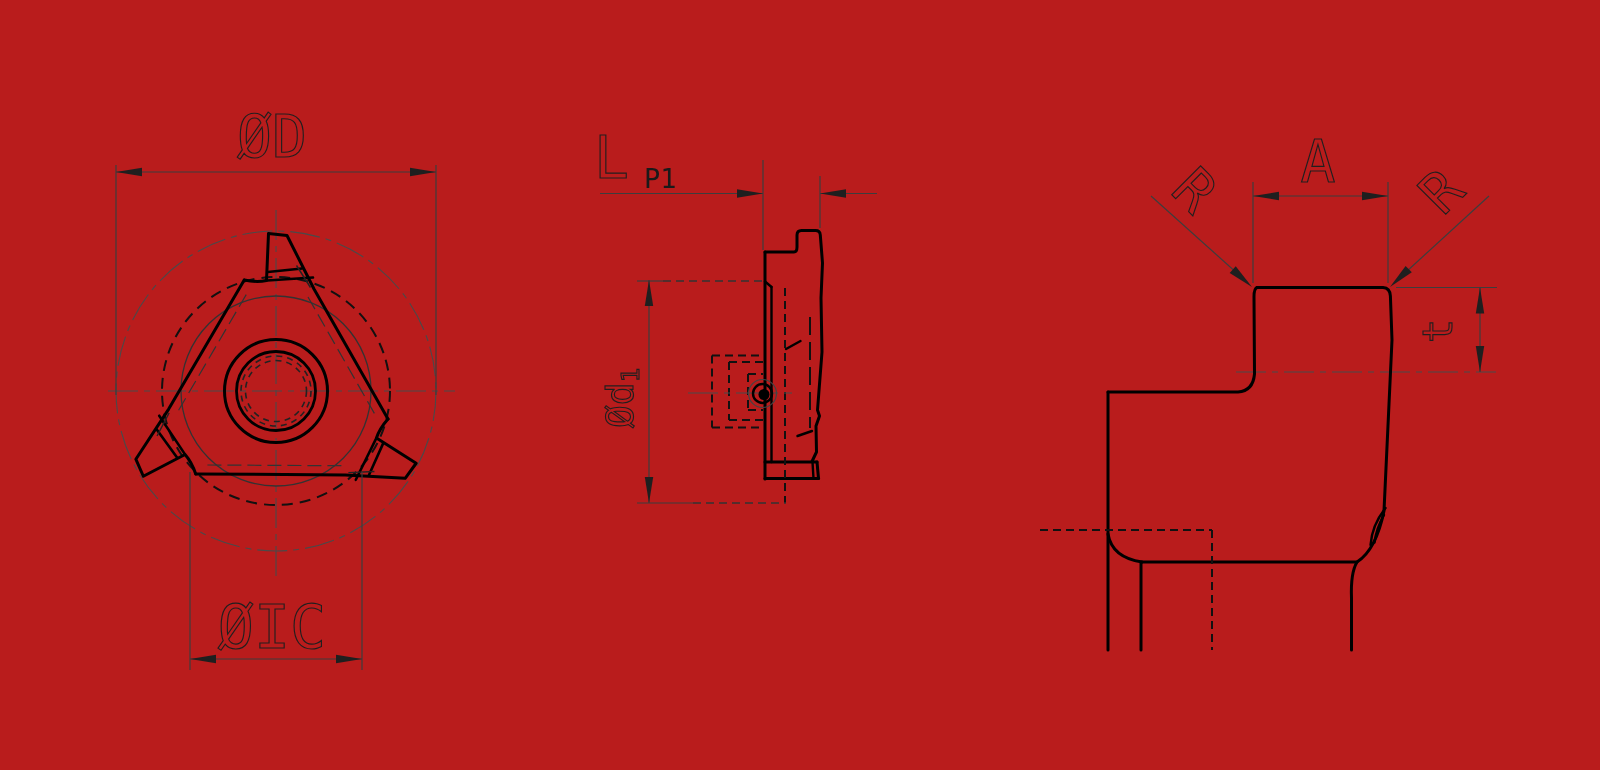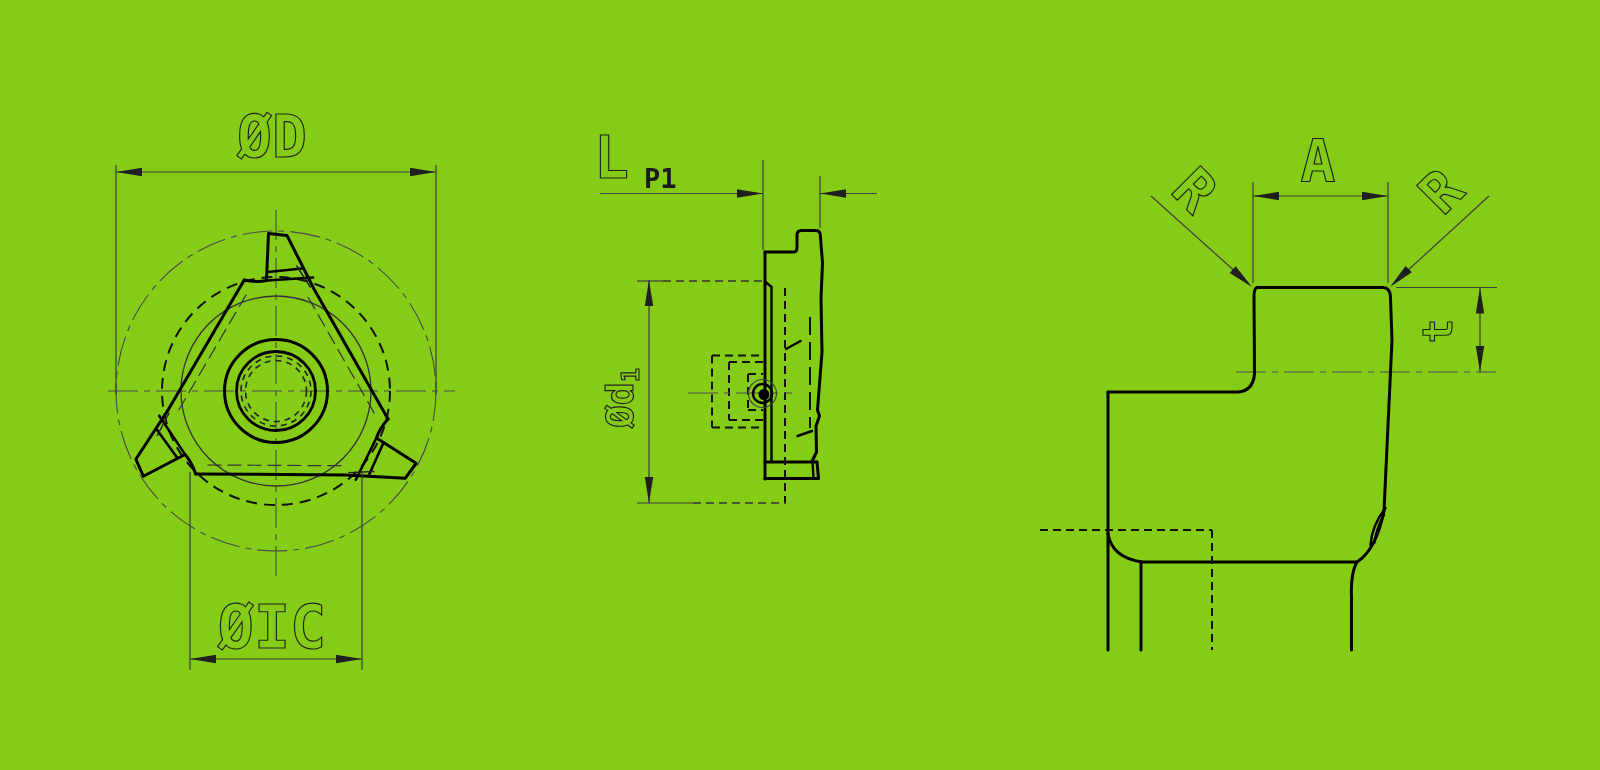--- a/index.html
+++ b/index.html
@@ -1,16 +1,16 @@
 <!DOCTYPE html>
 <html><head>
 <meta charset="utf-8">
 <style>
   html,body{margin:0;padding:0;background:#fff;}
-  #canvas{position:relative;width:1600px;height:770px;background:#84cc16;overflow:hidden;font-weight:bold;}
+  #canvas{position:relative;width:1600px;height:770px;background:#b91c1c;overflow:hidden;}
   svg{position:absolute;left:0;top:0;}
   .thick{fill:none;stroke:#000000;stroke-width:3;stroke-linecap:round;stroke-linejoin:round;}
   .med{fill:none;stroke:#000000;stroke-width:2.4;stroke-linecap:round;stroke-linejoin:round;}
   .step{fill:none;stroke:#000000;stroke-width:2.6;stroke-linecap:round;}
   .relief{fill:none;stroke:#222222;stroke-width:1.4;}
   .cl{fill:none;stroke:#4a4a4a;stroke-width:1.1;stroke-dasharray:30 6 6 6;}
   .hid{fill:none;stroke:#111111;stroke-width:2;stroke-dasharray:8 5;}
   .hidthin{fill:none;stroke:#333333;stroke-width:1.4;stroke-dasharray:8 5;}
   .ldash{fill:none;stroke:#111111;stroke-width:2;stroke-dasharray:18 7;}
   .landline{fill:none;stroke:#333333;stroke-width:1.2;stroke-dasharray:14 6;}

